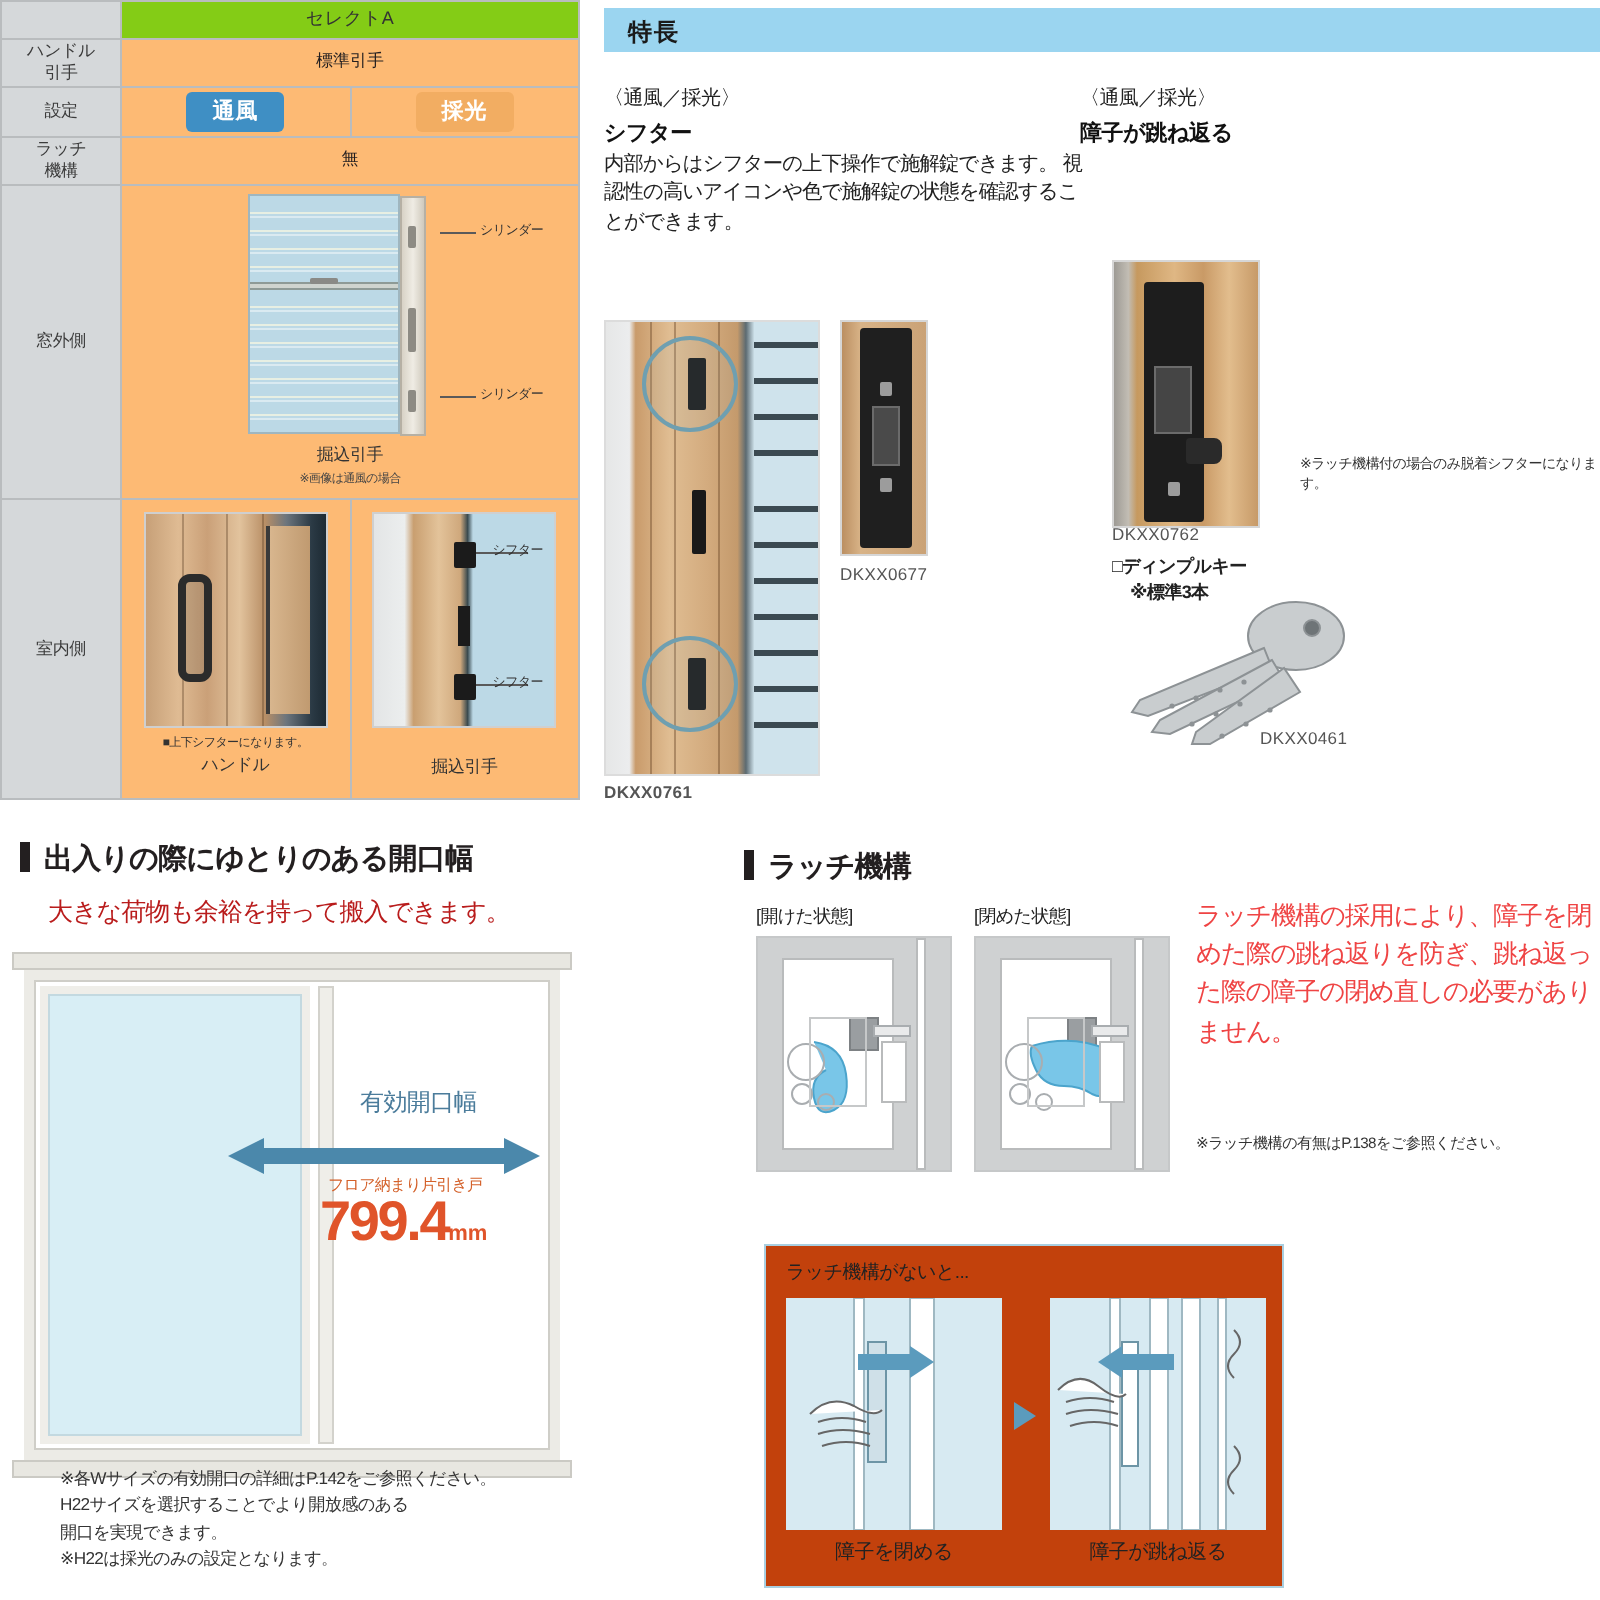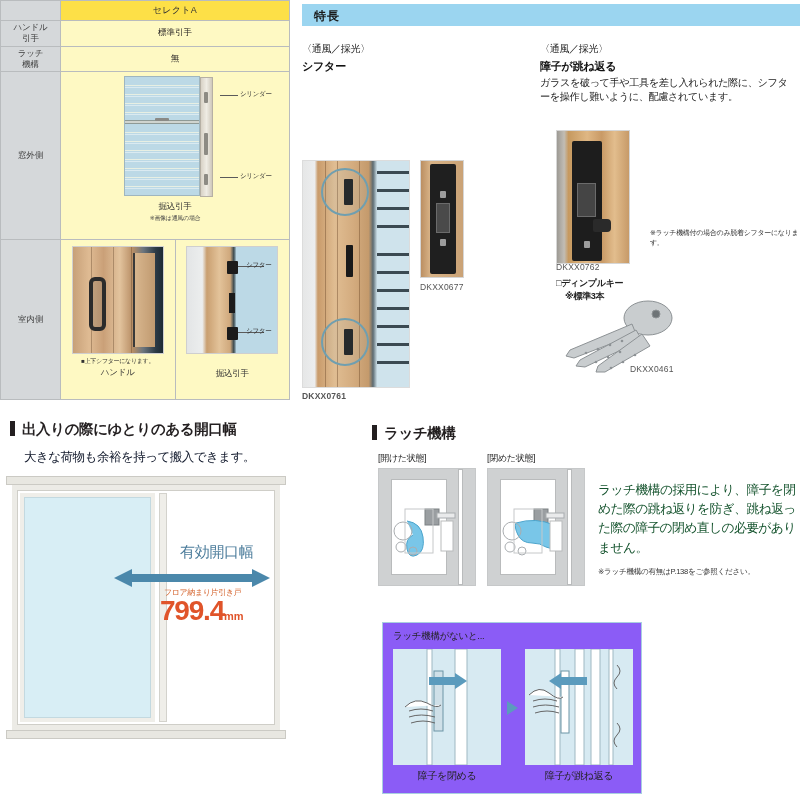--- a/index.html
+++ b/index.html
@@ -28,24 +28,24 @@
   .lbl-col {
     width: 60px;
     background: #d5d8da;
     color: #3b3b3b;
     font-size: 8.5px;
     line-height: 1.3;
     letter-spacing: -0.2px;
   }
   .corner-cell { background: #d5d8da; height: 18px; }
   .hdr-main {
-    background: #fde047; height: 18px;
+    background: #84cc16; height: 18px;
     font-size: 9px; color: #333; letter-spacing: .3px;
   }
-  .cell { background: #fef9c3; }
+  .cell { background: #fdba74; }
   .r-handle { height: 20px; font-size: 8.5px; }
   .r-setting { height: 24px; }
   .r-latch { height: 20px; font-size: 8.5px; }
   .r-outside { height: 152px; }
   .r-inside { height: 144px; }
 
   .badge {
     display: inline-block;
     padding: 2px 13px 3px;
     border-radius: 3px;
@@ -216,21 +216,21 @@
   .keysvg { position: absolute; left: 556px; top: 296px; }
 
   
   .sec-ttl {
     font-size: 14.5px; font-weight: bold; color: #231f20; letter-spacing: -.4px;
   }
   .sec-bar {
     display: inline-block; width: 5px; height: 15px; background: #231f20;
     margin-right: 7px; vertical-align: -2px;
   }
-  .sec-sub { font-size: 12.5px; color: #0f172a; letter-spacing: -.5px; }
+  .sec-sub { font-size: 12.5px; color: #b91c1c; letter-spacing: -.5px; }
 
   .door-diagram {
     position: absolute; left: 12px; top: 485px; width: 268px; height: 245px;
   }
   .dd-outer {
     position: absolute; inset: 0;
     border: 5px solid #ecebe6; background: #fff;
     box-shadow: inset 0 0 0 1px #cfcec8;
   }
   .dd-lintel {
@@ -244,21 +244,21 @@
   .dd-panel {
     position: absolute; left: 8px; top: 8px; width: 135px; bottom: 8px;
     background: #d8eef5; border: 4px solid #efeee9; box-shadow: inset 0 0 0 1px #c3d9e0;
   }
   .dd-stile {
     position: absolute; left: 147px; top: 8px; width: 8px; bottom: 8px;
     background: #efeee9; border: 1px solid #d3d2cc;
   }
   .arrow-label {
     position: absolute; left: 168px; top: 58px;
-    font-size: 15px; color: #4b7c9b; letter-spacing: -.3px;
+    font-size: 12px; color: #4b7c9b; letter-spacing: -.3px;
   }
   .dim-arrow { position: absolute; left: 100px; top: 82px; }
   .dim-kicker {
     position: absolute; left: 152px; top: 102px;
     font-size: 8px; color: #d4612a; letter-spacing: -.4px;
   }
   .dim-value {
     position: absolute; left: 148px; top: 110px;
     font-size: 28px; font-weight: bold; color: #e0542a; letter-spacing: -1.2px;
   }
@@ -276,30 +276,30 @@
     background: #cfd1d2; border: 1px solid #c6c8c9; overflow: hidden;
   }
   .latch-fig .inner {
     position: absolute; left: 12px; top: 10px; right: 28px; bottom: 10px;
     background: #fff; border: 1px solid #b9bbbc;
   }
   .latch-fig .jamb {
     position: absolute; right: 12px; top: 0; bottom: 0; width: 5px; background: #fff; border: 1px solid #b9bbbc;
   }
   .latch-txt {
-    position: absolute; left: 598px; top: 480px; width: 200px;
-    font-size: 12.8px; line-height: 1.5; color: #14532d; letter-spacing: -.6px;
+    position: absolute; left: 598px; top: 448px; width: 200px;
+    font-size: 12.8px; line-height: 1.5; color: #ef4444; letter-spacing: -.6px;
   }
   .latch-note {
     position: absolute; left: 598px; top: 566px; width: 200px;
     font-size: 7.6px; line-height: 1.45; color: #333; letter-spacing: -.3px;
   }
   .bad-box {
     position: absolute; left: 382px; top: 622px; width: 260px; height: 172px;
-    border: 1px solid #a9cfe0; background: #8b5cf6;
+    border: 1px solid #a9cfe0; background: #c2410c;
   }
   .bad-ttl {
     position: absolute; left: 10px; top: 7px; font-size: 9.5px; color: #222; letter-spacing: -.3px;
   }
   .bad-panel {
     position: absolute; top: 26px; width: 108px; height: 116px;
     background: #d7eaf2; overflow: hidden;
   }
   .bad-cap {
     position: absolute; top: 146px; width: 108px; text-align: center;
@@ -321,20 +321,33 @@
         <tr>
       <td class="lbl-col corner-cell"></td>
       <td class="hdr-main">セレクトA</td>
     </tr>
     <tr class="r-handle">
       <td class="lbl-col">
         <div>ハンドル</div>
         <div>引手</div>
       </td>
       <td class="cell">標準引手</td>
+    </tr>
+    <tr class="r-setting">
+      <td class="lbl-col">設定</td>
+      <td class="cell">
+        <div class="split-2">
+          <div>
+            <span class="badge vent">通風</span>
+          </div>
+          <div>
+            <span class="badge light">採光</span>
+          </div>
+        </div>
+      </td>
     </tr>
     <tr class="r-latch">
       <td class="lbl-col">
         <div>ラッチ</div>
         <div>機構</div>
       </td>
       <td class="cell">無</td>
     </tr>
 
     <tr class="r-outside">
@@ -412,26 +425,27 @@
   </tbody>
     </table>
 
   <div class="feat-header">
     <span>特長</span>
   </div>
 
   <div class="col-a">
     <div class="kicker">〈通風／採光〉</div>
     <div class="sub-ttl">シフター</div>
+    <div class="body-txt">内部からはシフターの上下操作で施解錠できます。
+視認性の高いアイコンや色で施解錠の状態を確認することができます。</div>
   </div>
 
   <div class="col-b">
     <div class="kicker">〈通風／採光〉</div>
     <div class="sub-ttl">障子が跳ね返る</div>
-    <div class="body-txt">ガラスを破って手や工具を差し入れられた際に、シフターを操作し難いように、配慮されています。</div>
   </div>
 
   <div class="doorphoto">
     <div class="vgrain" style="left:22px"></div>
     <div class="vgrain" style="left:34px"></div>
     <div class="vgrain" style="left:56px"></div>
     <div class="louv-line" style="top:10px"></div>
       <div class="louv-line" style="top:28px"></div>
     <div class="louv-line" style="top:46px"></div>
       <div class="louv-line" style="top:64px"></div>
@@ -513,20 +527,26 @@
       <g fill="#4b88ab">
         <rect x="18" y="7" width="124" height="8"></rect>
         <polygon points="2,11 20,2 20,20"></polygon>
         <polygon points="158,11 140,2 140,20"></polygon>
       </g>
     </svg>
     <div class="dim-kicker">フロア納まり片引き戸</div>
     <div class="dim-value"><span>799.4</span><span class="dim-unit">mm</span></div>
   </div>
 
+  <div class="footnotes">
+    <div>※各Wサイズの有効開口の詳細はP.142をご参照ください。</div>
+    <div>H22サイズを選択することでより開放感のある</div>
+    <div>開口を実現できます。</div>
+    <div>※H22は採光のみの設定となります。</div>
+  </div>
 
   <div class="latch-sec">
     <span class="sec-bar"></span><span class="sec-ttl">ラッチ機構</span>
   </div>
   <div style="position:absolute;left:378px;top:452px;" class="state-lbl">[開けた状態]</div>
   <div style="position:absolute;left:487px;top:452px;" class="state-lbl">[閉めた状態]</div>
 
   <div class="latch-fig" style="left:378px;top:468px;">
     <div class="inner"></div>
       <div class="jamb"></div>

